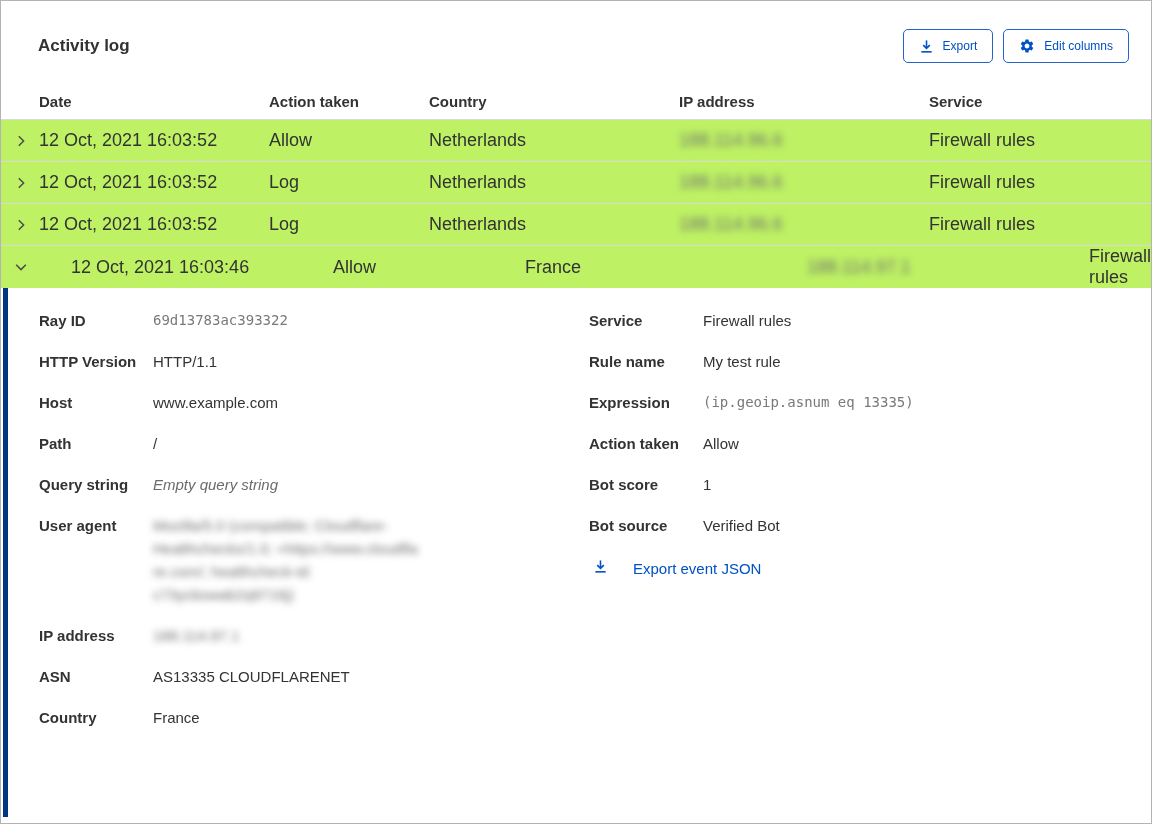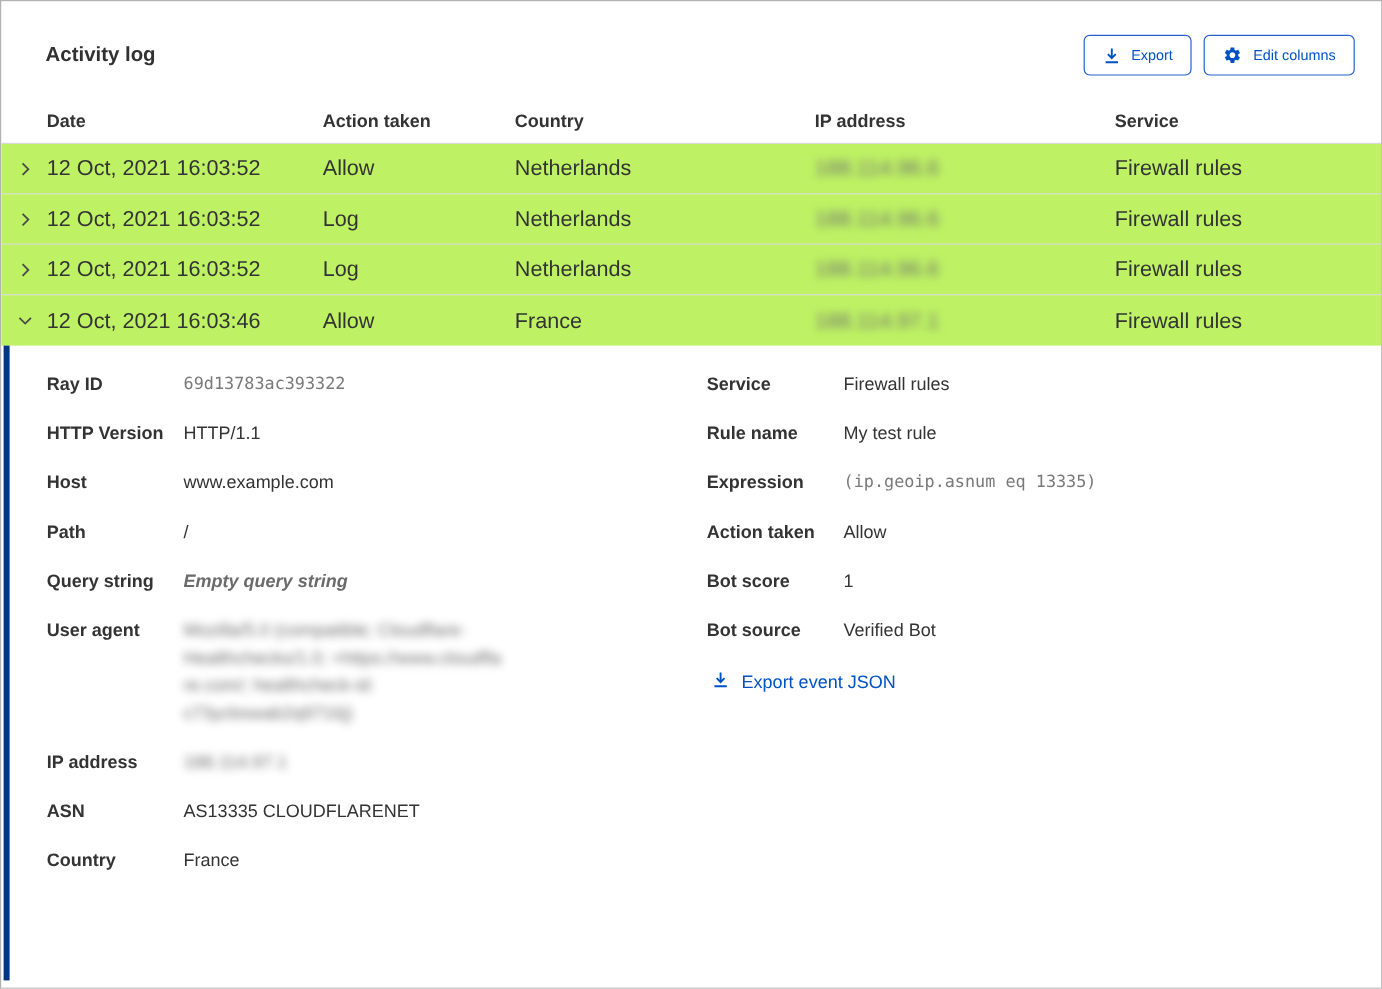--- a/index.html
+++ b/index.html
@@ -73,24 +73,24 @@
   .d-value { color:#333; }
   .d-value.mono {
     font-family:"DejaVu Sans Mono","Liberation Mono",monospace;
     font-size:14px; color:#797979;
   }
   .d-value.wrap {
     max-width:276px;
     word-break:break-all;
     line-height:26px;
   }
-  .d-value.italic { font-style:italic; color:#6b6b6b;font-weight:bold; }
+  .d-value.italic { font-style:italic; color:#6b6b6b; }
   .d-value.redacted { color:#6f6f6f; }
   .export-link {
-    display:inline-flex; align-items:center; gap:10px;
+    display:inline-flex; align-items:center; gap:25px;
     color:#0051c3; font-size:15px; text-decoration:none;
     margin-top:4px; margin-left:4px;
     cursor:pointer;
   }
 </style>
 </head>
 <body>
 
 <div class="screen">
 
@@ -163,21 +163,21 @@
           </svg>
 
     </div>
     <div class="c-date">12 Oct, 2021 16:03:52</div>
     <div class="c-action">Log</div>
     <div class="c-country">Netherlands</div>
     <div class="c-ip redacted">188.114.96.6</div>
     <div class="c-service">Firewall rules</div>
   </div>
 
-  <div class="trow grid-cols" style="border-bottom: none;">
+  <div class="trow grid-cols" style="border-bottom: none; gap: 32px;">
     <div class="chev-cell">
 
       <svg class="chev-down" width="14" height="14" viewBox="0 0 16 16" fill="none" stroke="#4a4a4a" stroke-width="1.7" style="display: block;">
             <path d="M2.5 5.5 L8 11 L13.5 5.5"></path>
           </svg>
     </div>
     <div class="c-date">12 Oct, 2021 16:03:46</div>
     <div class="c-action">Allow</div>
     <div class="c-country">France</div>
     <div class="c-ip redacted">188.114.97.1</div>

